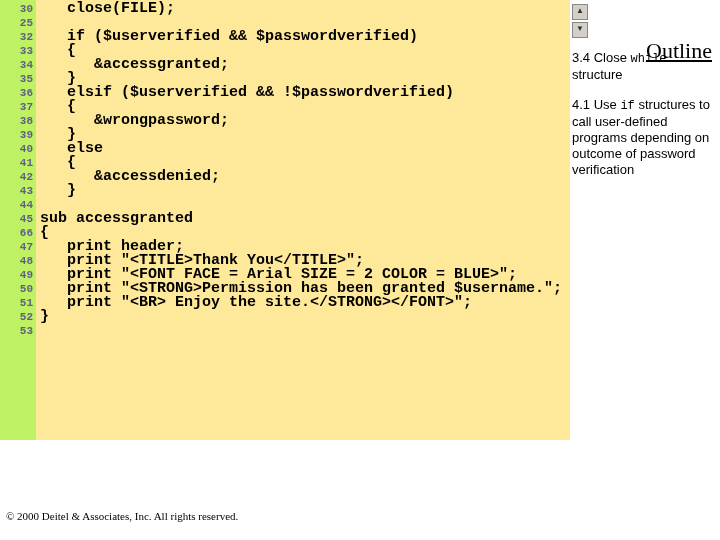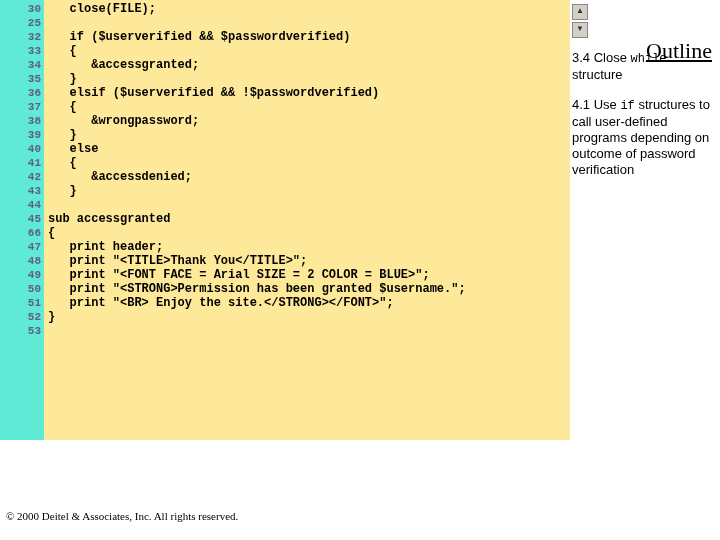--- a/index.html
+++ b/index.html
@@ -15,41 +15,41 @@
   .code-area {
     position: absolute;
     left: 0;
     top: 0;
     width: 570px;
     height: 440px;
     background: #fee89a;
     display: flex;
   }
   .gutter {
-    background: #5eead4;
-    width: 44px;
+    background: #bef264;
+    width: 36px;
     padding-top: 2px;
   }
   .gutter div {
     font-family: "Courier New", monospace;
     font-size: 11px;
     color: #606080;
     text-align: right;
     padding-right: 3px;
     line-height: 14px;
     font-weight: bold;
   }
   .code {
     padding-top: 2px;
     padding-left: 4px;
   }
   .code pre {
     margin: 0;
     font-family: "Courier New", monospace;
-    font-size: 12px;
+    font-size: 15px;
     line-height: 14px;
     font-weight: bold;
     white-space: pre;
   }
   .outline-header {
     position: absolute;
     right: 8px;
     top: 6px;
     font-family: "Times New Roman", serif;
     font-size: 22px;

